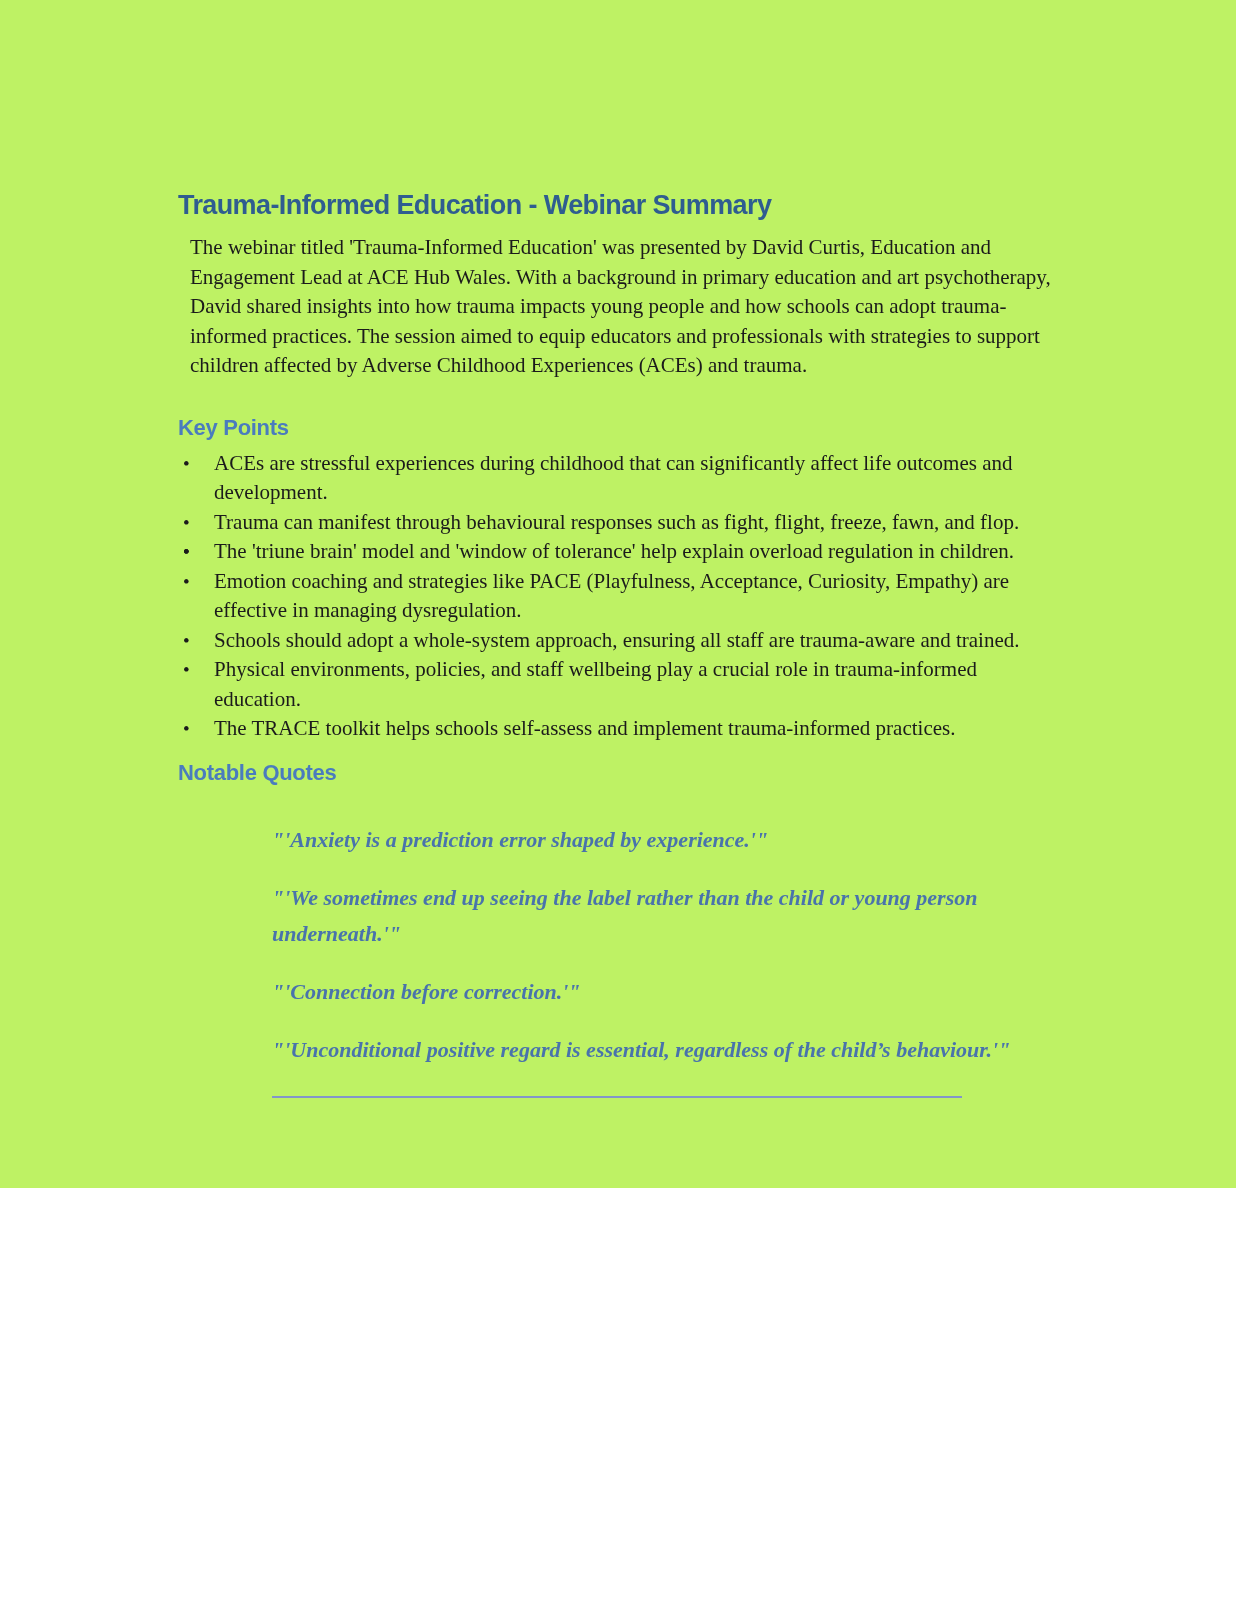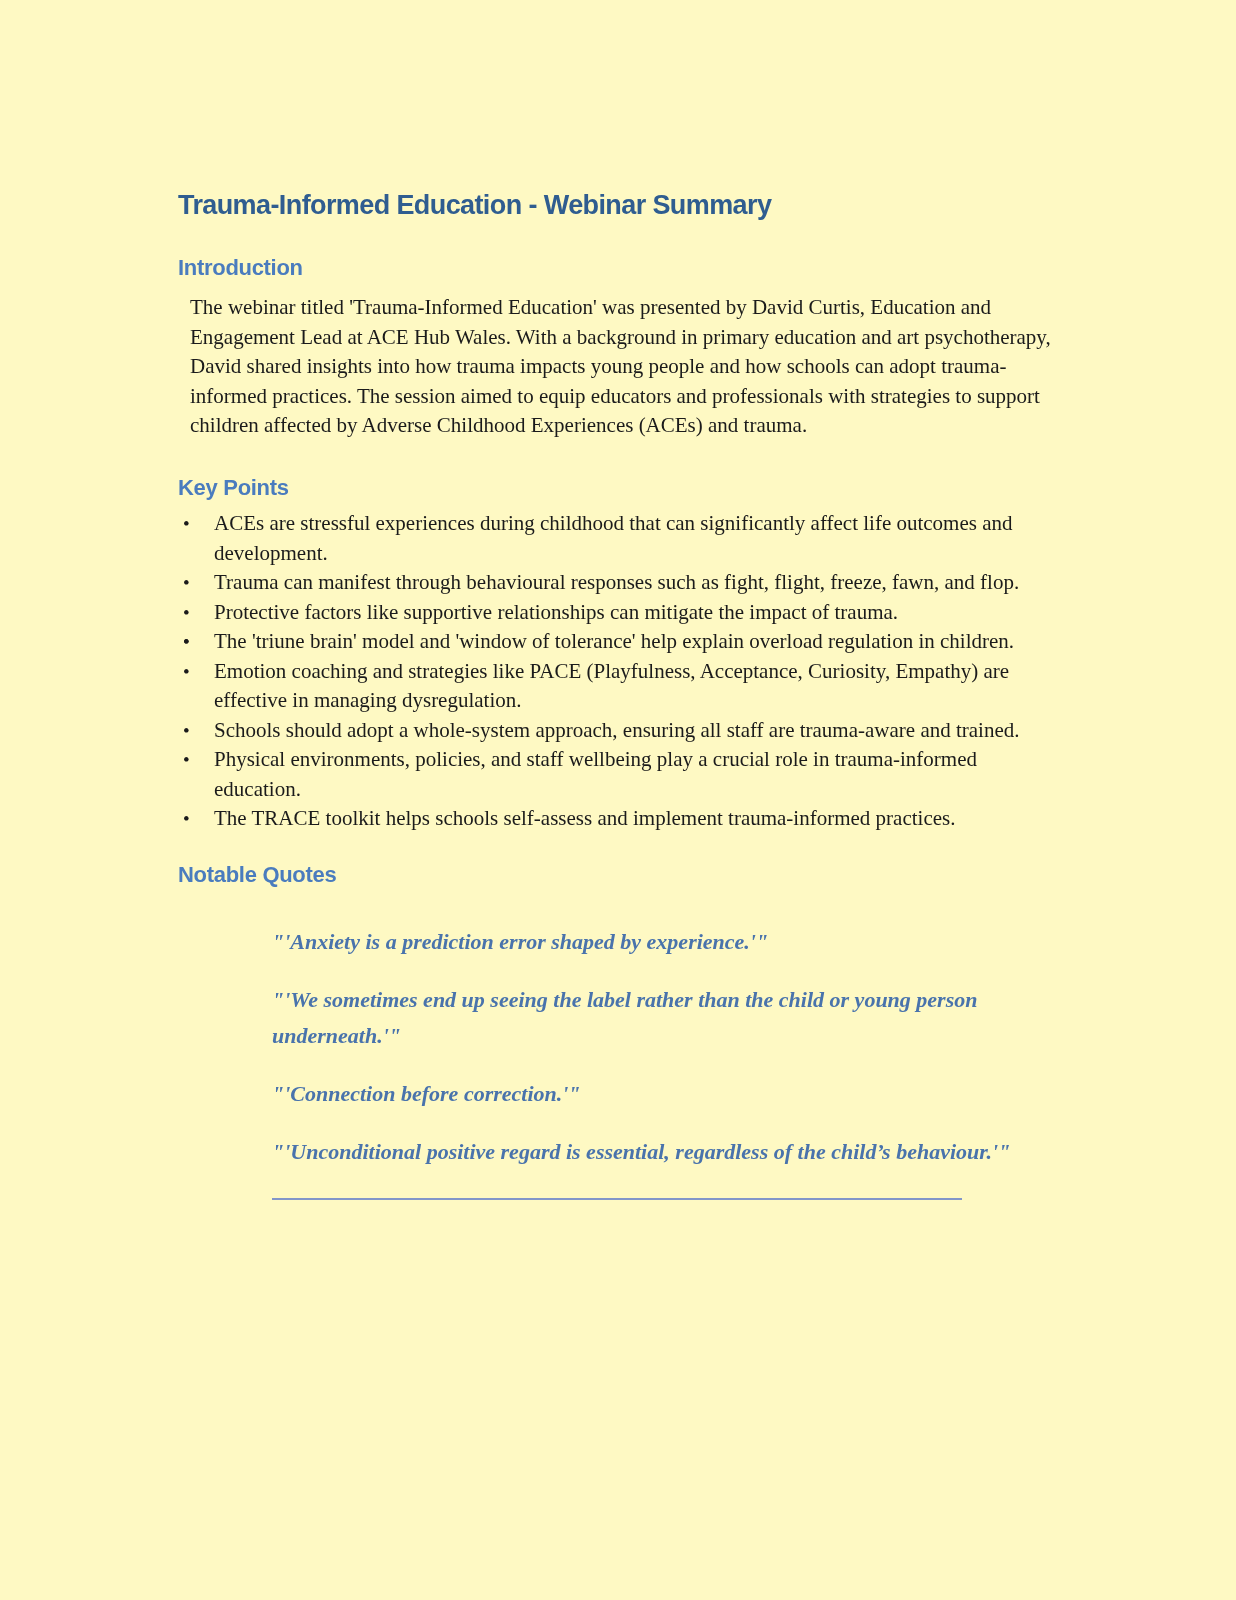--- a/index.html
+++ b/index.html
@@ -3,23 +3,23 @@
 <meta charset="utf-8">
 <style>
   html, body {
     margin: 0;
     padding: 0;
     background: #ffffff;
   }
   .page {
     position: relative;
     width: 1236px;
-    height: 1600px;
+    height: 1188px;
     box-sizing: border-box;
-    background: #fef9c3;
+    background: #bef264;
     padding: 190px 168px 0 178px;
     font-family: "Liberation Serif", serif;
     color: #1b1b1b;
     overflow: hidden;
   }
   .doc-title {
     font-family: "Liberation Sans", sans-serif;
     font-weight: bold;
     font-size: 27px;
     line-height: 1.15;
@@ -30,21 +30,21 @@
   .section-heading {
     font-family: "Liberation Sans", sans-serif;
     font-weight: bold;
     font-size: 22px;
     line-height: 1.2;
     letter-spacing: -0.3px;
     color: #4a7cbe;
     margin: 34px 0 8px 0;
   }
   .section-heading.tight-top {
-    margin-top: 28px;
+    margin-top: 16px;
   }
   .body-par {
     font-size: 21px;
     line-height: 29.5px;
     margin: 12px;
     max-width: 890px;
   }
   ul.key-points {
     list-style: none;
     margin: 2px 0 0 0;
@@ -82,38 +82,36 @@
     margin: 28px 0 0 94px;
   }
 </style>
 </head>
 <body>
 
 <div class="page">
 
   <h1 class="doc-title">Trauma-Informed Education - Webinar Summary</h1>
 
-  <h2 class="section-heading">Introduction</h2>
 
   <p class="body-par">The webinar titled 'Trauma-Informed Education' was presented by David Curtis, Education and Engagement Lead at ACE Hub Wales. With a background in primary education and art psychotherapy, David shared insights into how trauma impacts young people and how schools can adopt trauma-informed practices. The session aimed to equip educators and professionals with strategies to support children affected by Adverse Childhood Experiences (ACEs) and trauma.</p>
 
   <h2 class="section-heading">Key Points</h2>
 
   <ul class="key-points">
     <li>
       <span class="bullet-dot">•</span>
       <span>ACEs are stressful experiences during childhood that can significantly affect life outcomes and development.</span>
     </li>
     <li>
       <span class="bullet-dot">•</span>
       <span>Trauma can manifest through behavioural responses such as fight, flight, freeze, fawn, and flop.</span>
     </li>
     <li>
       <span class="bullet-dot">•</span>
-      <span>Protective factors like supportive relationships can mitigate the impact of trauma.</span>
     </li>
     <li>
       <span class="bullet-dot">•</span>
     </li>
     <li>
       <span class="bullet-dot">•</span>
       <span>The 'triune brain' model and 'window of tolerance' help explain overload regulation in children.</span>
     </li>
     <li>
       <span class="bullet-dot">•</span>

